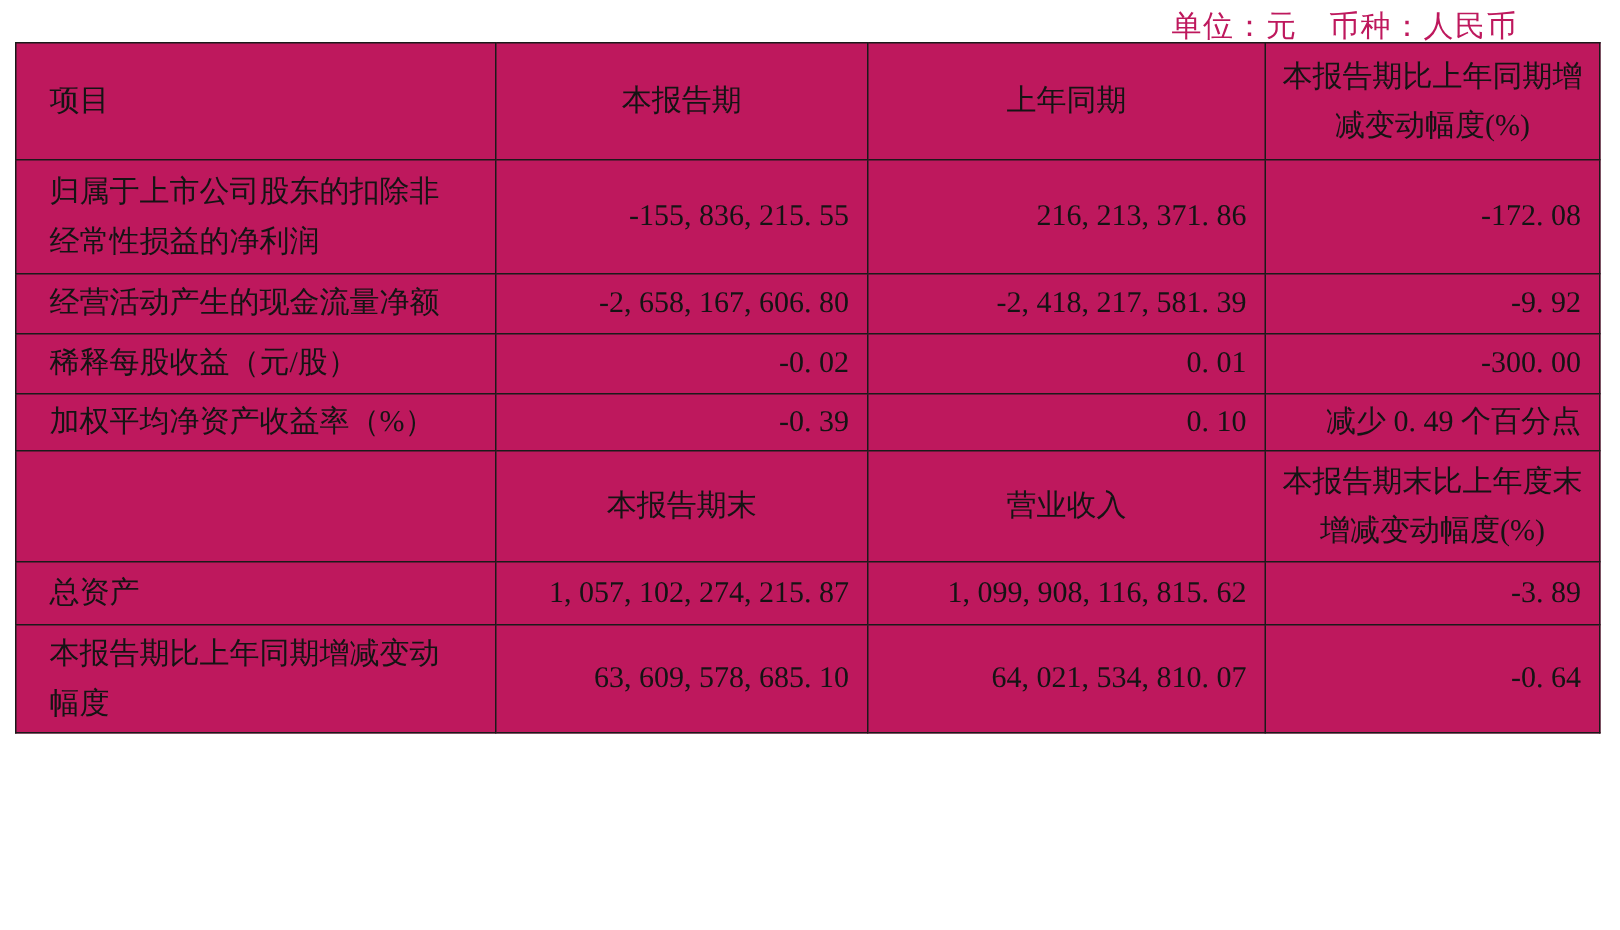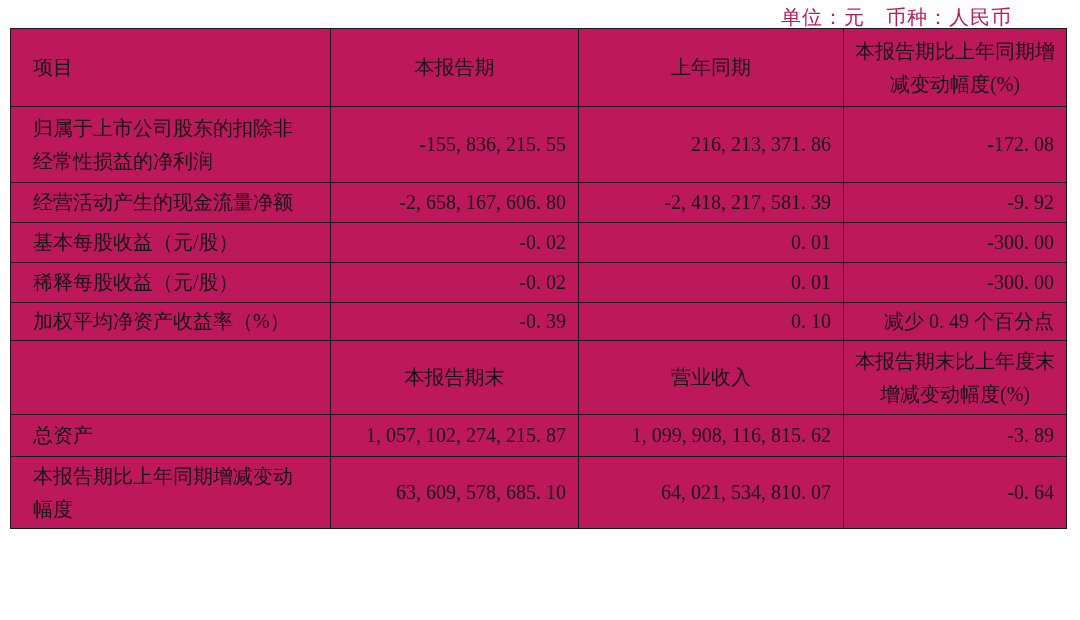--- a/index.html
+++ b/index.html
@@ -88,26 +88,20 @@
         <td class="num">-172. 08</td>
       </tr>
 
       <tr class="h40">
         <td class="label">经营活动产生的现金流量净额</td>
         <td class="num">-2, 658, 167, 606. 80</td>
         <td class="num">-2, 418, 217, 581. 39</td>
         <td class="num">-9. 92</td>
       </tr>
 
-      <tr class="h40">
-        <td class="label">基本每股收益（元/股）</td>
-        <td class="num">-0. 02</td>
-        <td class="num">0. 01</td>
-        <td class="num">-300. 00</td>
-      </tr>
 
       <tr class="h40">
         <td class="label">稀释每股收益（元/股）</td>
         <td class="num">-0. 02</td>
         <td class="num">0. 01</td>
         <td class="num">-300. 00</td>
       </tr>
 
       <tr class="h38">
         <td class="label">加权平均净资产收益率（%）</td>

